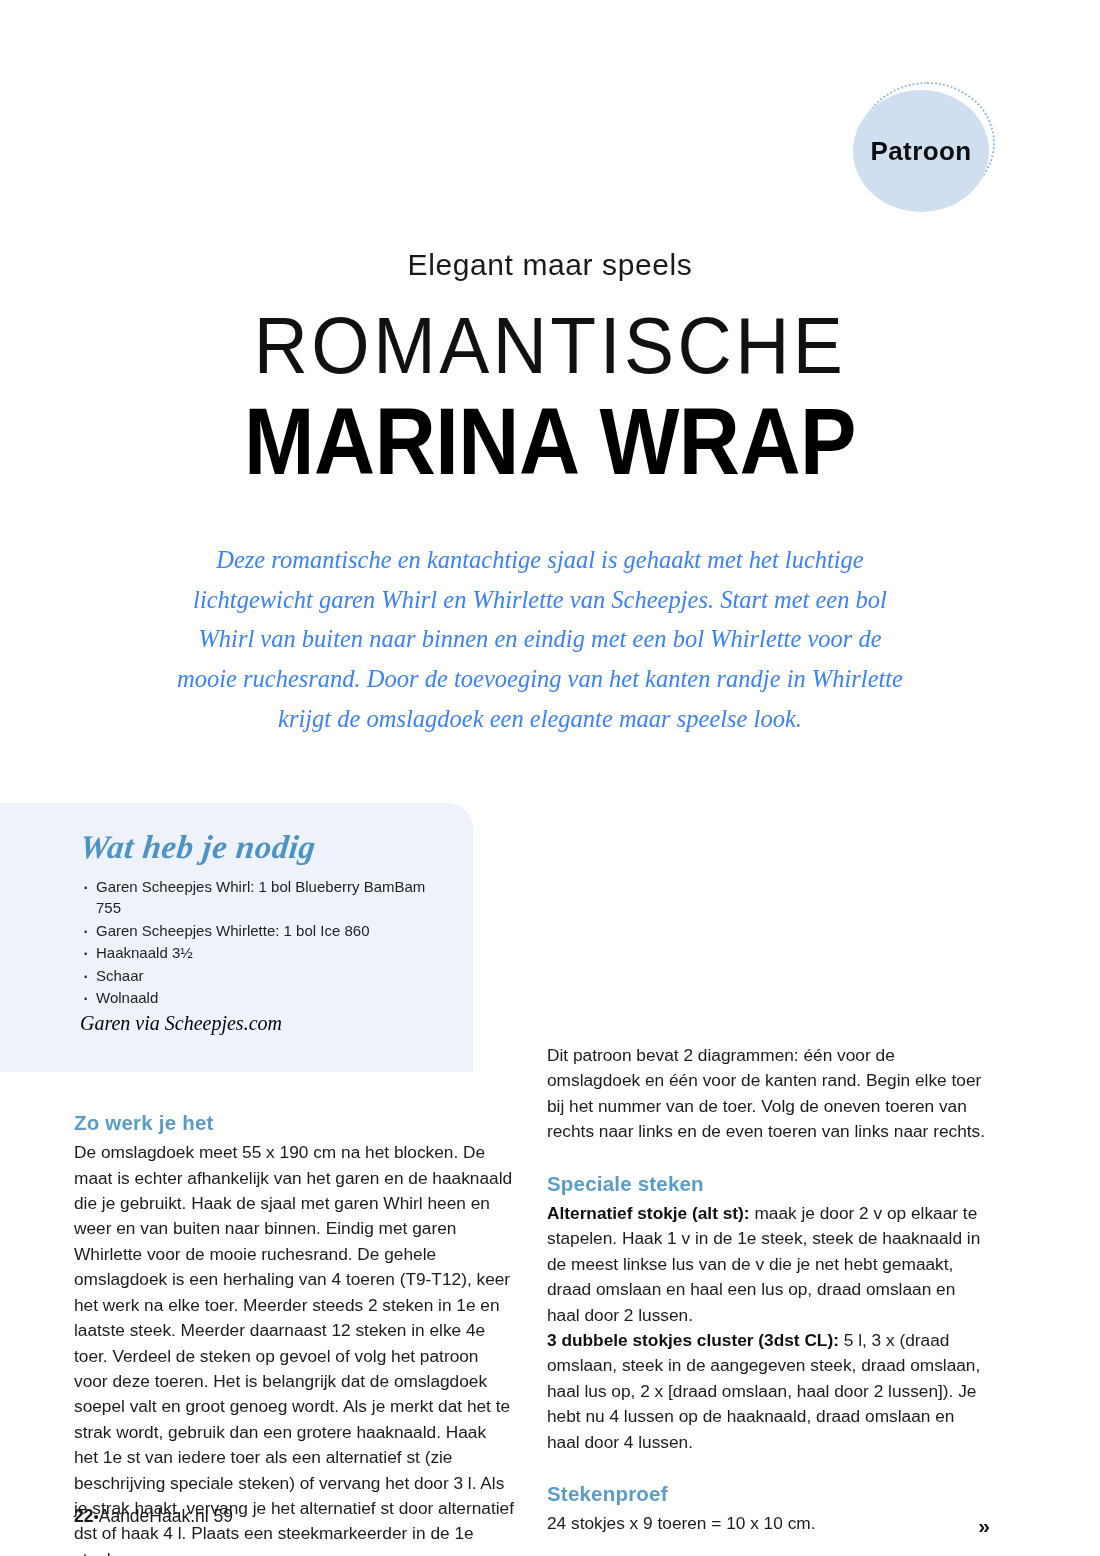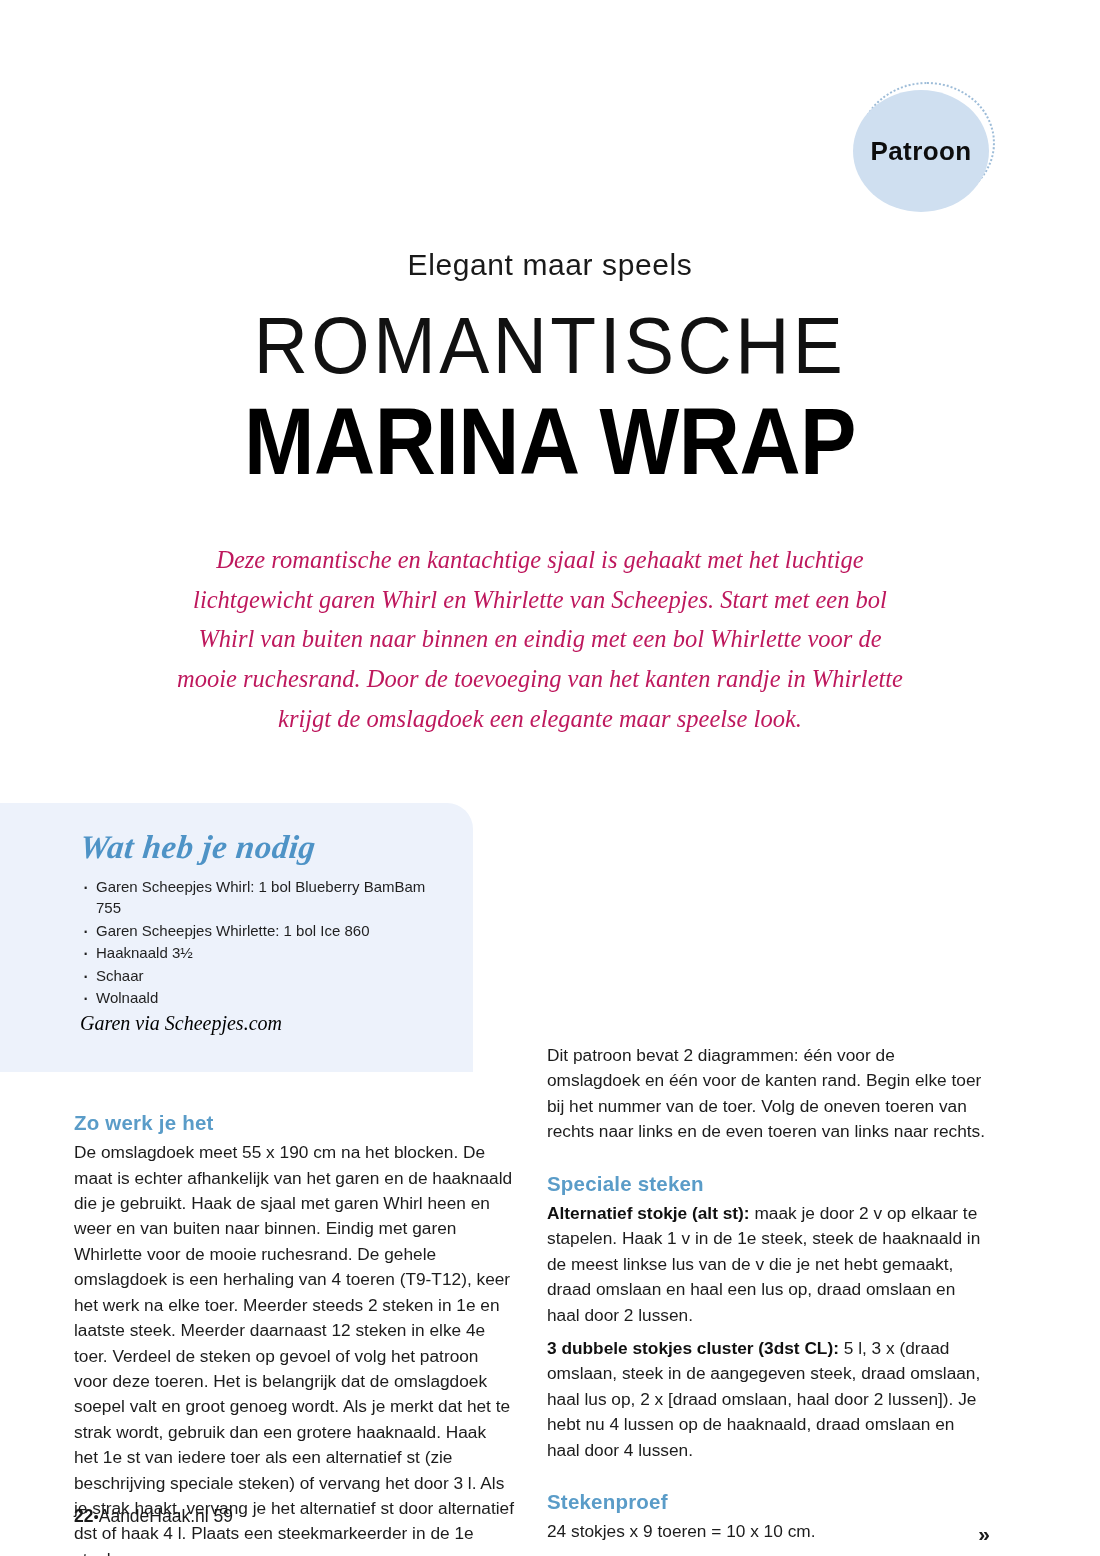--- a/index.html
+++ b/index.html
@@ -99,21 +99,21 @@
   .intro {
     position: absolute;
     left: 175px;
     top: 540px;
     width: 730px;
     text-align: center;
     font-family: "Liberation Serif", serif;
     font-style: italic;
     font-size: 24.5px;
     line-height: 1.62;
-    color: #be185d;
+    color: #3b82f6;
   }
 
   
   .materials-box {
     position: absolute;
     left: -30px;
     top: 803px;
     width: 503px;
     height: 269px;
     background: #edf2fb;
@@ -173,21 +173,21 @@
 
   .sec-heading {
     color: #5a9cc8;
     font-weight: 700;
     font-size: 20.5px;
     letter-spacing: 0.2px;
     margin-bottom: 2px;
   }
   .sec-heading.spaced { margin-top: 24px; }
   .body-p { margin: 0; }
-  .body-p + .body-p { margin-top: 8px; }
+  .body-p + .body-p { margin-top: 0; }
   .lead { font-weight: 700; color: #101010; }
 
   .stekenproef-row {
     display: flex;
     align-items: flex-end;
     justify-content: space-between;
   }
   .more-arrow {
     font-size: 21px;
     font-weight: 700;

